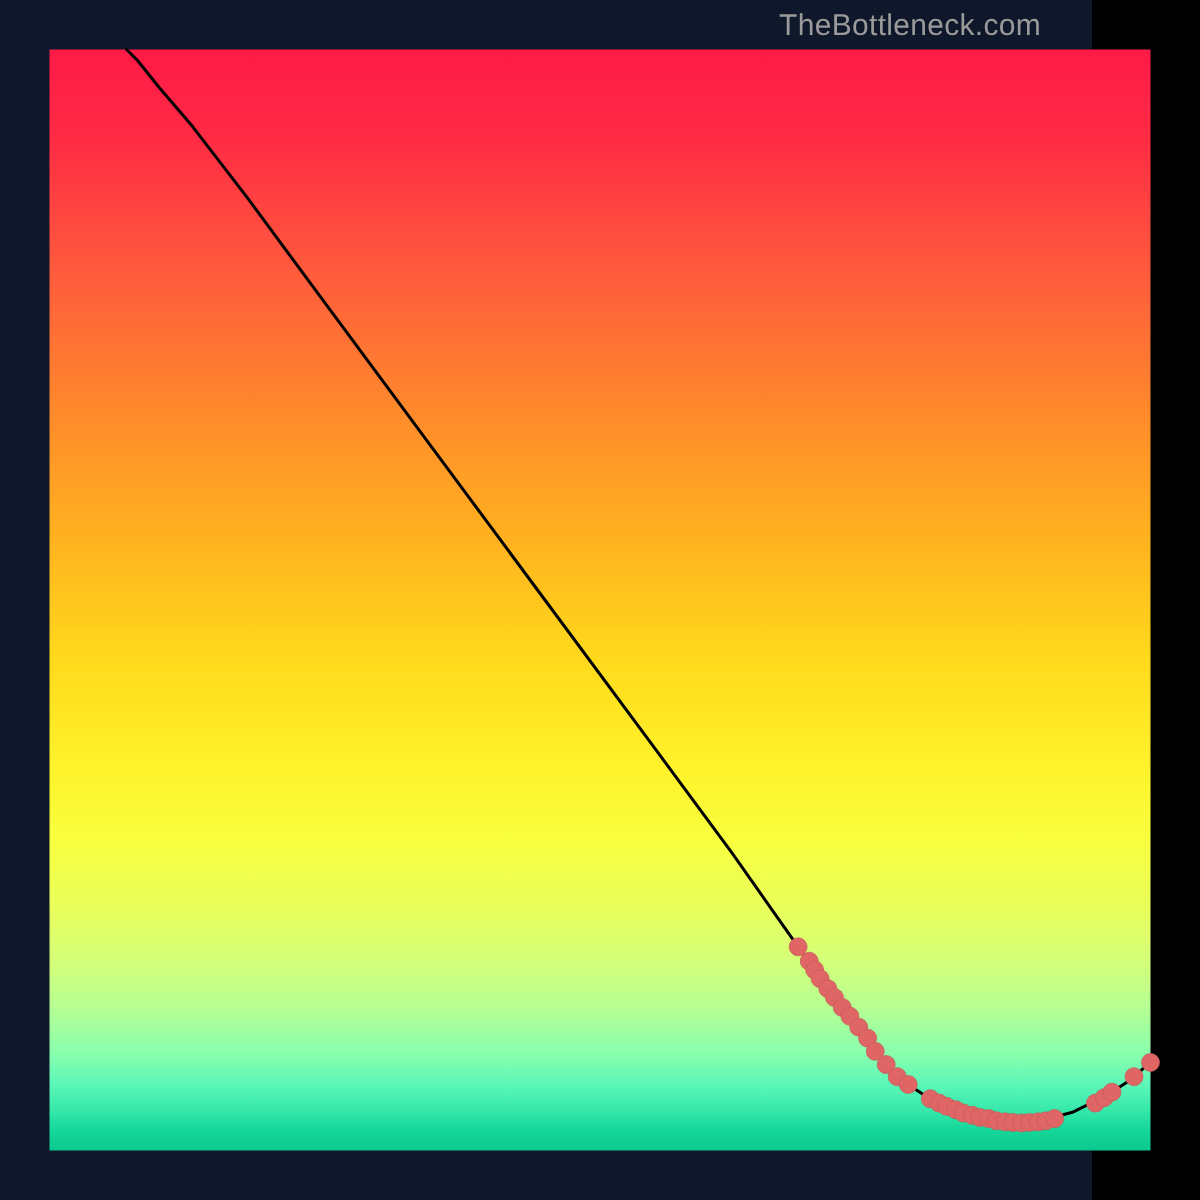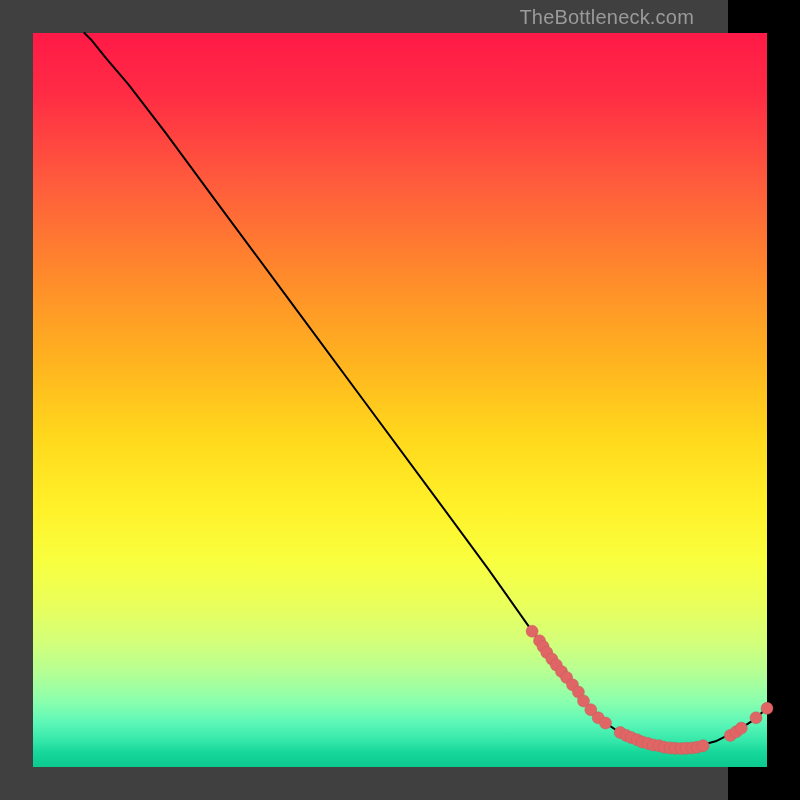--- a/index.html
+++ b/index.html
@@ -8,21 +8,21 @@
     width: 800px;
     height: 800px;
     background: #000;
     overflow: hidden;
     font-family: Arial, Helvetica, sans-serif;
   }
   .frame {
     position: relative;
     width: 728px;
     height: 800px;
-    background: #404040;
+    background: #0f172a;
   }
   .plot-area {
     position: absolute;
     left: 33px;
     top: 33px;
     width: 734px;
     height: 734px;
     
     background: linear-gradient(to bottom,
       #ff1a47 0%,

